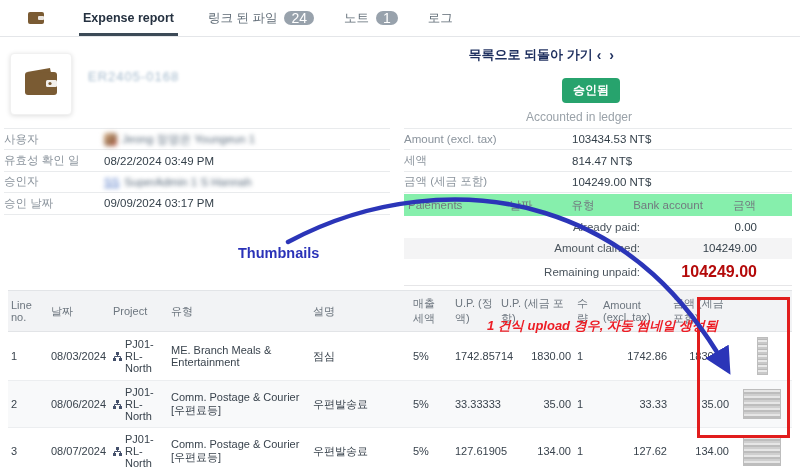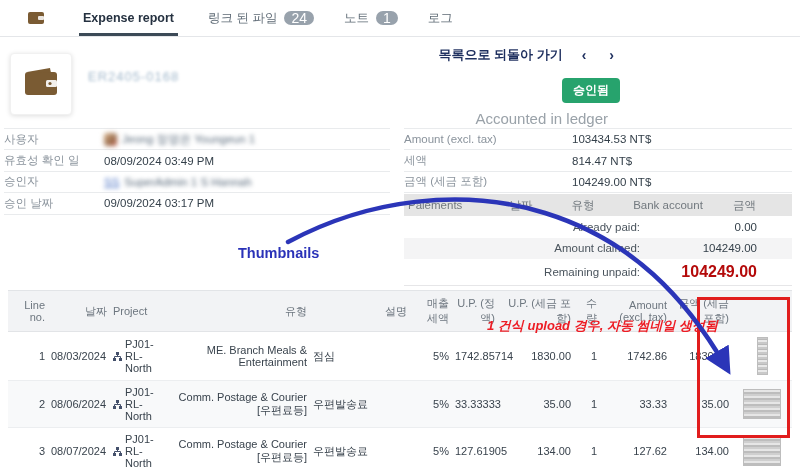--- a/index.html
+++ b/index.html
@@ -16,43 +16,43 @@
   .tab.active { color:#253140; font-weight:bold; box-shadow:inset 0 -3px 0 #3c4a57; padding:0 4px; }
   .tab-badge { background:#98a2ac; color:#fff; font-size:14px; line-height:14px;
     padding:0 7px; border-radius:8px; }
 
   
   .wallet-card { position:absolute; left:10px; top:53px; width:62px; height:62px; background:#fff;
     border:1px solid #f1f1f1; border-radius:4px; box-shadow:0 1px 5px rgba(0,0,0,.13);
     display:flex; align-items:center; justify-content:center; }
   .doc-number { position:absolute; left:88px; top:69px; font-size:13px; letter-spacing:1px;
     color:#a3b9cc; filter:blur(1.6px); }
-  .back-row { position:absolute; top:46px; right:14px; display:flex; align-items:center; gap:15px; }
+  .back-row { position:absolute; top:46px; right:14px; display:flex; align-items:center; }
   .back-link { color:#1e2f5e; font-weight:bold; font-size:13px; cursor:pointer; }
   .chev { color:#1e2f5e; font-weight:bold; font-size:14px; cursor:pointer; padding:0 4px; }
   .approved-badge { position:absolute; top:78px; right:12px; background:#27a36d; color:#fff;
     font-size:12px; font-weight:bold; padding:4px 11px; border-radius:4px; }
-  .ledger-note { position:absolute; top:110px; right:24px; color:#9aa2a9; font-size:15px; }
+  .ledger-note { position:absolute; top:110px; right:0; color:#9aa2a9; font-size:12px; }
 
   
   .info-left { position:absolute; left:4px; top:128px; width:386px; border-top:1px solid #e9ebed; }
   .info-right { position:absolute; left:404px; top:128px; width:388px; border-top:1px solid #e9ebed; }
   .info-row { display:flex; align-items:center; height:21.4px; border-bottom:1px solid #e9ebed;
     font-size:11.5px; }
   .info-label { color:#8a939c; }
   .info-left .info-label { width:100px; }
   .info-right .info-label { width:168px; }
   .info-value { color:#333f49; display:flex; align-items:center; gap:5px; }
   .blurred { filter:blur(2px); color:#5a6b7c; }
   .mini-avatar { width:13px; height:13px; border-radius:3px;
     background:linear-gradient(135deg,#d8b084,#9a6f50 60%,#c2513f); filter:blur(.8px); }
   .approver-prefix { color:#4a72c4; text-decoration:underline; }
 
   
-  .pay-header { display:flex; align-items:center; background:#e5e5e5; color:#72797f;
+  .pay-header { display:flex; align-items:center; background:#86efac; color:#72797f;
     font-size:11.5px; height:22px; margin-top:1px; }
   .ph-c0 { width:84px; padding-left:4px; } .ph-c1 { width:66px; text-align:center; }
   .ph-c2 { width:58px; text-align:center; } .ph-c3 { width:112px; text-align:center; }
   .ph-c4 { flex:1; text-align:right; padding-right:36px; }
   .pay-row { display:flex; align-items:center; height:21.5px; font-size:11.5px; }
   .pay-row .plabel { width:236px; text-align:right; color:#4a545d; }
   .pay-row .pamount { flex:1; text-align:right; padding-right:35px; color:#333f49; }
   .pay-row.alt { background:#f4f4f5; }
   .pay-row.remaining { height:27px; border-bottom:1px solid #e6e6e8; }
   .pay-row.remaining .pamount { color:#b40a0a; font-weight:bold; font-size:16px; }
@@ -68,21 +68,21 @@
     border:3px solid #e11d1d; z-index:25; pointer-events:none; }
 
   
   .items { position:absolute; left:8px; top:290px; width:784px; }
   table { width:100%; border-collapse:collapse; table-layout:fixed; font-size:11px; }
   thead th { background:#f2f3f5; color:#6d767f; font-weight:normal; padding:5px 3px;
     border-top:1px solid #e2e4e7; border-bottom:1px solid #e2e4e7; vertical-align:middle; }
   tbody td { padding:5px 3px; border-bottom:1px solid #eceef0; color:#39434d;
     vertical-align:middle; }
   tbody tr:nth-child(even) { background:#f8f9fa; }
-  .c-center { text-align:right; } .c-right { text-align:right; } .c-left { text-align:left; }
+  .c-center { text-align:left; } .c-right { text-align:right; } .c-left { text-align:left; }
   .proj-cell { display:flex; gap:3px; align-items:center; }
   .proj-icon { flex:0 0 auto; margin-top:1px; }
   .thumb { margin:0 auto; border:1px solid #bdbdbd; }
   .thumb-tall { width:11px; height:38px;
     background:repeating-linear-gradient(0deg,#c9c9c9 0 2px,#e9e9e9 2px 4px,#b9b9b9 4px 5px); }
   .thumb-wide { width:38px; height:30px;
     background:repeating-linear-gradient(0deg,#bdbdbd 0 2px,#e6e6e6 2px 4px,#cfcfcf 4px 6px); }
 </style>
 </head>
 <body>
@@ -135,21 +135,21 @@
   <div class="info-left">
     <div class="info-row">
       <span class="info-label">사용자</span>
       <span class="info-value blurred">
         <span class="mini-avatar"></span>
         <span>Jeong 정영은 Youngeun 1</span>
       </span>
     </div>
     <div class="info-row">
       <span class="info-label">유효성 확인 일</span>
-      <span class="info-value">08/09/2024 03:49 PM</span>
+      <span class="info-value">08/22/2024 03:49 PM</span>
     </div>
     <div class="info-row">
       <span class="info-label">승인자</span>
       <span class="info-value blurred">
         <span class="approver-prefix">SS</span>
         <span>SuperAdmin 1 S Hannah</span>
       </span>
     </div>
     <div class="info-row">
       <span class="info-label">승인 날짜</span>

